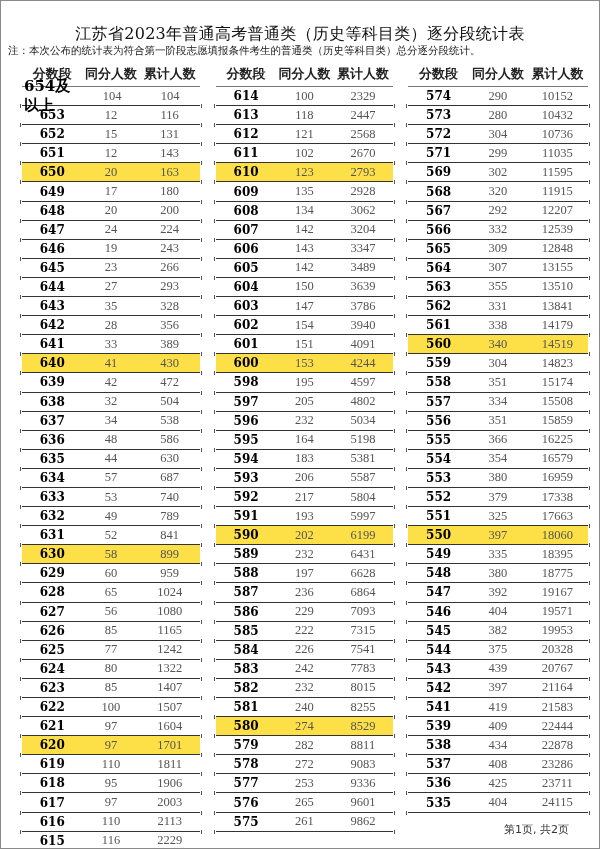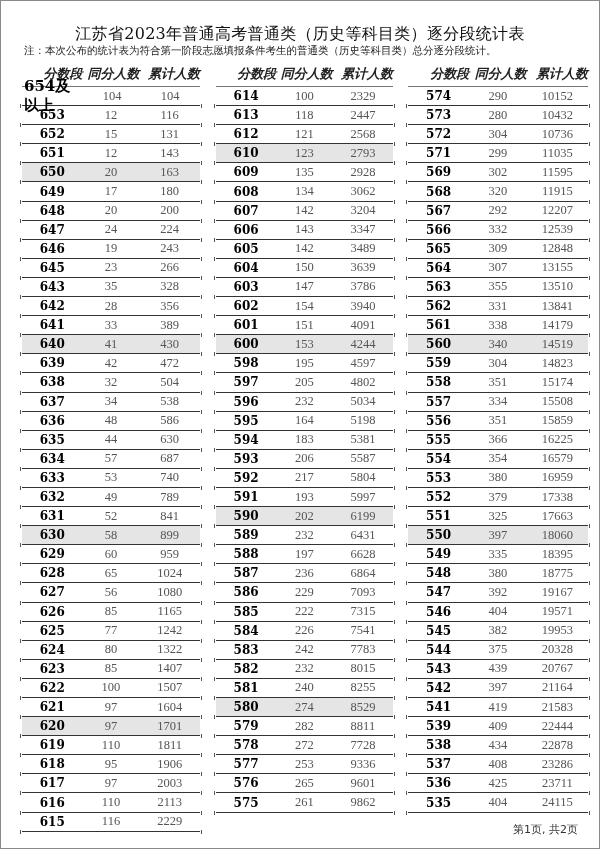--- a/index.html
+++ b/index.html
@@ -1,36 +1,36 @@
 <!DOCTYPE html>
 <html><head>
 <meta charset="utf-8">
 <style>
   html, body { margin:0; padding:0; background:#ffffff; }
   body { width:600px; height:849px; position:relative; overflow:hidden; font-family:"DejaVu Serif", serif; color:#111; }
   .frame { position:absolute; left:0; top:0; width:598px; height:847px; border:1px solid #8a8a8a; }
   .title { position:absolute; left:0; width:600px; top:24px; text-align:center; font-size:16px; font-weight:normal; letter-spacing:0.3px; color:#111; }
-  .note { position:absolute; left:24px; top:44px; font-size:10.5px; font-family:"DejaVu Sans", sans-serif; color:#222; white-space:nowrap; }
+  .note { position:absolute; left:8px; top:44px; font-size:10.5px; font-family:"DejaVu Sans", sans-serif; color:#222; white-space:nowrap; }
   .tables { position:absolute; top:62px; left:0; width:600px; }
   .tbl { position:absolute; top:0; }
   .tbl.t0 { left:22px; width:178px; }
   .tbl.t1 { left:216px; width:177px; }
   .tbl.t2 { left:408px; width:180px; }
   .hdr { display:flex; height:24px; align-items:center; border-bottom:1.5px solid #777; font-family:"DejaVu Sans", sans-serif; font-size:13px; font-weight:bold; color:#222; }
-  .hdr span { display:block; text-align:right;font-style:italic; }
+  .hdr span { display:block; text-align:center; }
   .c0 { width:34%; } .c1 { width:32%; } .c2 { width:34%; }
   .row { display:flex; height:18.1px; align-items:center; border-bottom:1px solid #333; position:relative; font-size:11.5px; }
-  .row.hl { background:#e5e5e5; }
+  .row.hl { background:#fde047; }
   .row .score { width:34%; text-align:center; font-weight:bold; font-family:"DejaVu Serif", serif; font-size:12px; color:#000; }
   .row .same { width:32%; text-align:center; color:#555; font-family:"Liberation Serif", serif; font-size:12.5px; }
   .row .cum { width:34%; text-align:center; color:#555; font-family:"Liberation Serif", serif; font-size:12.5px; }
   .row .score.wide { text-align:left; padding-left:2px; font-size:15px; }
   .row::before, .row::after { content:""; position:absolute; bottom:-3px; width:1px; height:4px; background:#555; }
   .row::before { left:-2px; } .row::after { right:-2px; }
-  .footer { position:absolute; right:22px; top:822px; font-size:11px; font-family:"DejaVu Sans", sans-serif; color:#333; }
+  .footer { position:absolute; right:31px; top:822px; font-size:11px; font-family:"DejaVu Sans", sans-serif; color:#333; }
 </style>
 </head>
 <body>
 
 <div class="frame"></div>
 
 <div class="title">江苏省2023年普通高考普通类（历史等科目类）逐分段统计表</div>
 <div class="note">注：本次公布的统计表为符合第一阶段志愿填报条件考生的普通类（历史等科目类）总分逐分段统计。</div>
 
 <div class="tables">
@@ -84,20 +84,25 @@
         <span class="score">646</span>
         <span class="same">19</span>
         <span class="cum">243</span>
       </div>
       <div class="row">
         <span class="score">645</span>
         <span class="same">23</span>
         <span class="cum">266</span>
       </div>
       <div class="row">
+        <span class="score">644</span>
+        <span class="same">27</span>
+        <span class="cum">293</span>
+      </div>
+      <div class="row">
         <span class="score">643</span>
         <span class="same">35</span>
         <span class="cum">328</span>
       </div>
       <div class="row">
         <span class="score">642</span>
         <span class="same">28</span>
         <span class="cum">356</span>
       </div>
       <div class="row">
@@ -250,20 +255,25 @@
       <div class="row">
         <span class="score">613</span>
         <span class="same">118</span>
         <span class="cum">2447</span>
       </div>
       <div class="row">
         <span class="score">612</span>
         <span class="same">121</span>
         <span class="cum">2568</span>
       </div>
+      <div class="row">
+        <span class="score">611</span>
+        <span class="same">102</span>
+        <span class="cum">2670</span>
+      </div>
       <div class="row hl">
         <span class="score">610</span>
         <span class="same">123</span>
         <span class="cum">2793</span>
       </div>
       <div class="row">
         <span class="score">609</span>
         <span class="same">135</span>
         <span class="cum">2928</span>
       </div>
@@ -408,21 +418,21 @@
         <span class="cum">8529</span>
       </div>
       <div class="row">
         <span class="score">579</span>
         <span class="same">282</span>
         <span class="cum">8811</span>
       </div>
       <div class="row">
         <span class="score">578</span>
         <span class="same">272</span>
-        <span class="cum">7728</span>
+        <span class="cum">9083</span>
       </div>
       <div class="row">
         <span class="score">577</span>
         <span class="same">253</span>
         <span class="cum">9336</span>
       </div>
       <div class="row">
         <span class="score">576</span>
         <span class="same">265</span>
         <span class="cum">9601</span>

